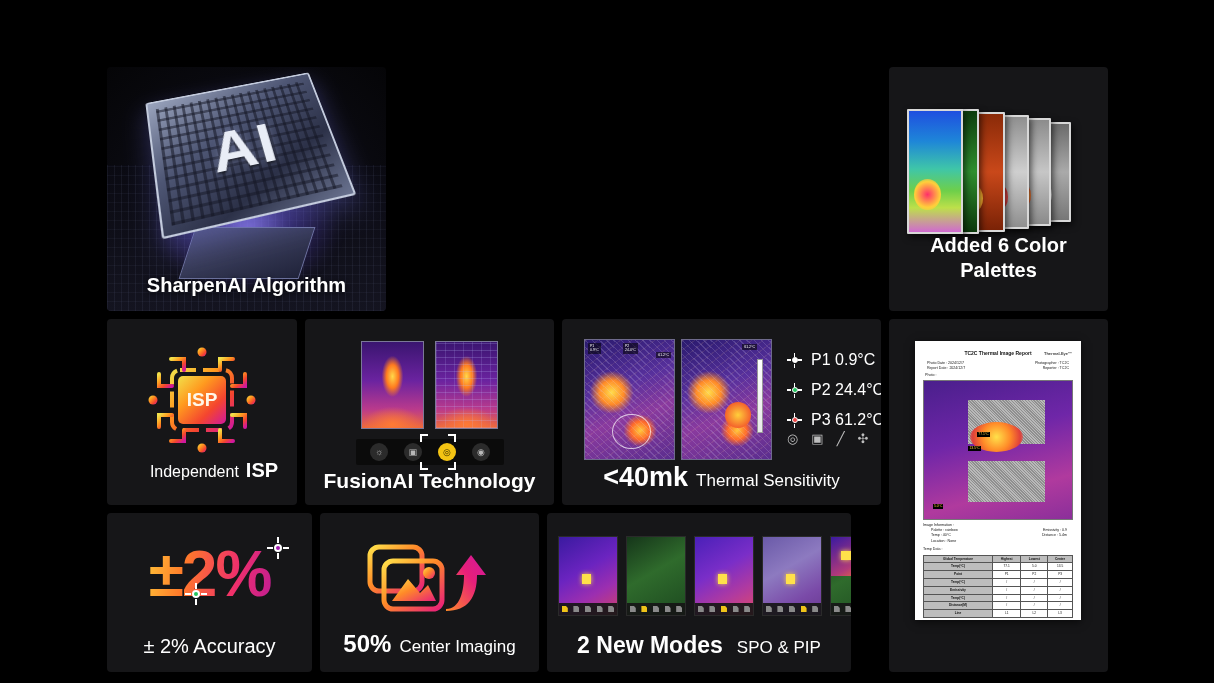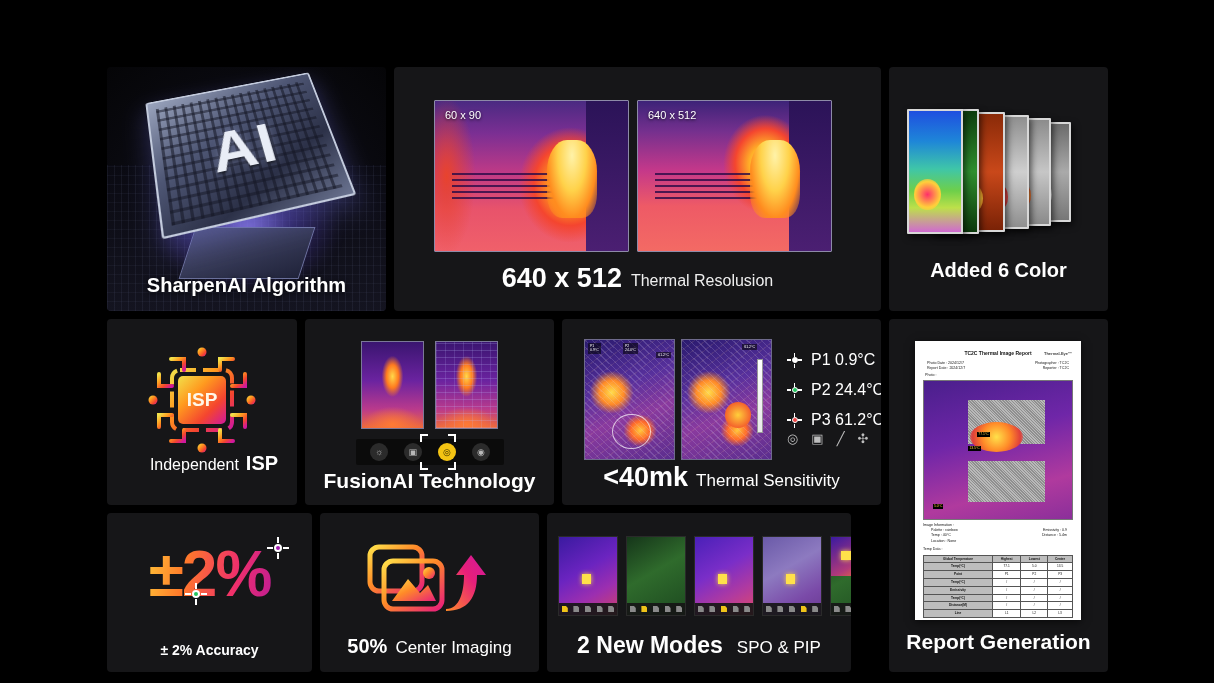--- a/index.html
+++ b/index.html
@@ -127,21 +127,21 @@
     box-shadow: 2px 3px 7px rgba(0,0,0,.65);
   }
   .pal-hot { position:absolute; left:14%; top:62%; width:36%; height:22%;
     border-radius:50%; }
   #cap-palettes { bottom:28px; font-size:20px; font-weight:bold; line-height:1.25; }
 
   
   #card-isp { left:107px; top:319px; width:190px; height:186px; }
   .isp-icon { position:absolute; left:50%; top:22px; transform:translateX(-50%);
     width:118px; height:118px; }
-  #cap-isp { bottom:30px; font-size:16px;padding-left:24px; }
+  #cap-isp { bottom:23px; font-size:16px;padding-left:24px; }
   #cap-isp .strong { font-size:20px; font-weight:bold; margin-left:7px; }
 
   
   #card-fusion { left:305px; top:319px; width:249px; height:186px; }
   .fus-img { position:absolute; top:22px; width:63px; height:88px;
     border:1px solid #7b7898; overflow:hidden; }
   .fus-img.a { left:56px; }
   .fus-img.b { left:130px; }
   .fus-bg {
     position:absolute; inset:0;
@@ -255,28 +255,28 @@
   .acc-cross { position:absolute; width:22px; height:22px; }
   .acc-cross b { position:absolute; left:50%; top:50%; transform:translate(-50%,-50%);
     width:8px; height:8px; border-radius:50%; border:2px solid #fff; }
   .acc-cross b.g { background:#22c55e; }
   .acc-cross b.p { background:#a21caf; }
   .acc-cross i { position:absolute; background:#fff; }
   .acc-cross i:nth-child(2){ left:50%; top:0; width:2px; height:6px; margin-left:-1px; }
   .acc-cross i:nth-child(3){ left:50%; bottom:0; width:2px; height:6px; margin-left:-1px; }
   .acc-cross i:nth-child(4){ top:50%; left:0; width:6px; height:2px; margin-top:-1px; }
   .acc-cross i:nth-child(5){ top:50%; right:0; width:6px; height:2px; margin-top:-1px; }
-  #cap-accuracy { bottom:14px; font-size:14px; font-weight:bold; }
+  #cap-accuracy { bottom:14px; font-size:20px; font-weight:normal; }
 
   
   #card-faster { left:320px; top:513px; width:219px; height:159px; }
   .fi-icon { position:absolute; left:50%; top:26px; transform:translateX(-50%);
     width:132px; height:78px; }
   #cap-faster { bottom:14px; font-size:17px; }
-  #cap-faster .big { font-size:20px; font-weight:bold;text-align:center; }
+  #cap-faster .big { font-size:24px; font-weight:bold;text-align:center; }
   #cap-faster .sub { margin-left:8px; }
 
   
   #card-modes { left:547px; top:513px; width:304px; height:159px; }
   .mode-strip { position:absolute; left:11px; top:23px; display:flex; gap:8px; }
   .mode-img { position:relative; width:60px; height:80px; overflow:hidden;
     border:1px solid #2a2a2a; }
   .mode-bar { position:absolute; left:0; bottom:0; width:100%; height:12px;
     background:rgba(22,22,22,.92); display:flex; align-items:center;
     justify-content:space-around; }
@@ -298,39 +298,20 @@
   <div class="card" id="card-sharpenai">
     <div class="pcb"></div>
     <div class="chip-glow"></div>
     <div class="chip-base"></div>
     <div class="chip-top">
       <div class="chip-ai">AI</div>
     </div>
     <div class="caption" id="cap-sharpenai">SharpenAI Algorithm</div>
   </div>
 
-  <div class="card" id="card-resolution">
-    <div class="thermal-a">
-      <div class="th-bg"></div>
-      <div class="th-dark-top"></div>
-      <div class="th-bench"></div>
-      <div class="th-person"></div>
-      <div class="th-label">60 x 90</div>
-    </div>
-    <div class="thermal-b">
-      <div class="th-bg2"></div>
-      <div class="th-dark-top"></div>
-      <div class="th-bench"></div>
-      <div class="th-person"></div>
-      <div class="th-label">640 x 512</div>
-    </div>
-    <div class="caption" id="cap-resolution">
-      <span class="big">640 x 512</span><span class="sub">Thermal Resolusion</span>
-    </div>
-  </div>
 
   <div class="card" id="card-palettes">
     <div class="palette-stack">
       <div class="pal" style="left:126px;width:38px;height:100px;top:13px;background:linear-gradient(180deg,#6b6b6b,#aaa,#777);">
         <div class="pal-hot" style="background:radial-gradient(circle,#fff 0%,#ddd 60%,rgba(0,0,0,0) 100%);"></div>
       </div>
       <div class="pal" style="left:104px;width:40px;height:108px;top:9px;background:linear-gradient(180deg,#8c8c8c,#c6c6c6,#8a8a8a);">
         <div class="pal-hot" style="background:radial-gradient(circle,#ffd24a 0%,#f4622c 60%,rgba(0,0,0,0) 100%);"></div>
       </div>
       <div class="pal" style="left:80px;width:42px;height:114px;top:6px;background:linear-gradient(180deg,#8f8f8f,#cfcfcf,#8f8f8f);">
@@ -341,20 +322,21 @@
       </div>
       <div class="pal" style="left:26px;width:46px;height:125px;top:0;background:linear-gradient(180deg,#0d3d0d,#2f8f2f,#0c380c);">
         <div class="pal-hot" style="background:radial-gradient(circle,#e8ffd0 0%,#9ada4a 60%,rgba(0,0,0,0) 100%);"></div>
       </div>
       <div class="pal" style="left:0;width:56px;height:125px;top:0;background:linear-gradient(180deg,#1f4fe0 0%,#1e86d8 25%,#3fc6a8 48%,#6ecf4a 66%,#bde04a 80%,#d06ad0 100%);">
         <div class="pal-hot" style="left:10%;top:56%;width:52%;height:26%;background:radial-gradient(circle,#ff2f6a 0%,#ffcf3a 62%,rgba(0,0,0,0) 100%);"></div>
       </div>
     </div>
     <div class="caption" id="cap-palettes">
       <div>Added 6 Color</div>
+      <div>Palettes</div>
     </div>
   </div>
 
   <div class="card" id="card-isp">
     <div class="isp-icon">
       <svg viewBox="0 0 118 118" width="118" height="118">
         <defs>
           <linearGradient id="gIsp" x1="0" y1="0" x2="1" y2="1">
             <stop offset="0%" stop-color="#f2e04a"></stop>
               <stop offset="35%" stop-color="#ff9a1f"></stop>
@@ -562,21 +544,20 @@
             </tr>
             <tr>
               <td style="background: rgb(189, 189, 189); font-weight: bold;">Line</td>
               <td>L1</td>
               <td>L2</td>
               <td>L3</td>
             </tr>
           </tbody>
       </table>
     </div>
-    <div class="caption" id="cap-report">Report Generation</div>
   </div>
 
   <div class="card" id="card-accuracy">
     <div class="acc-big">±2%</div>
     <div class="acc-cross" style="left:78px;top:70px;">
         <b class="g"></b>
         <i></i>
         <i></i>
         <i></i>
         <i></i>

